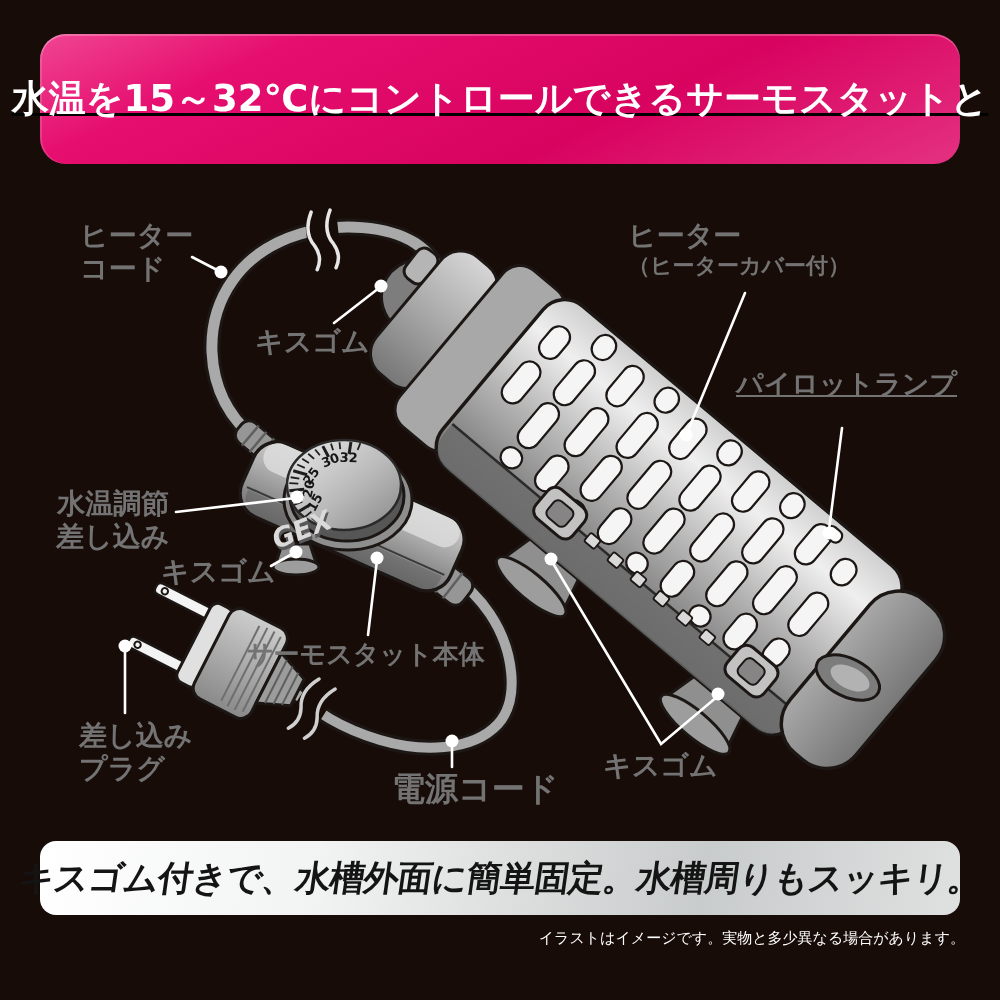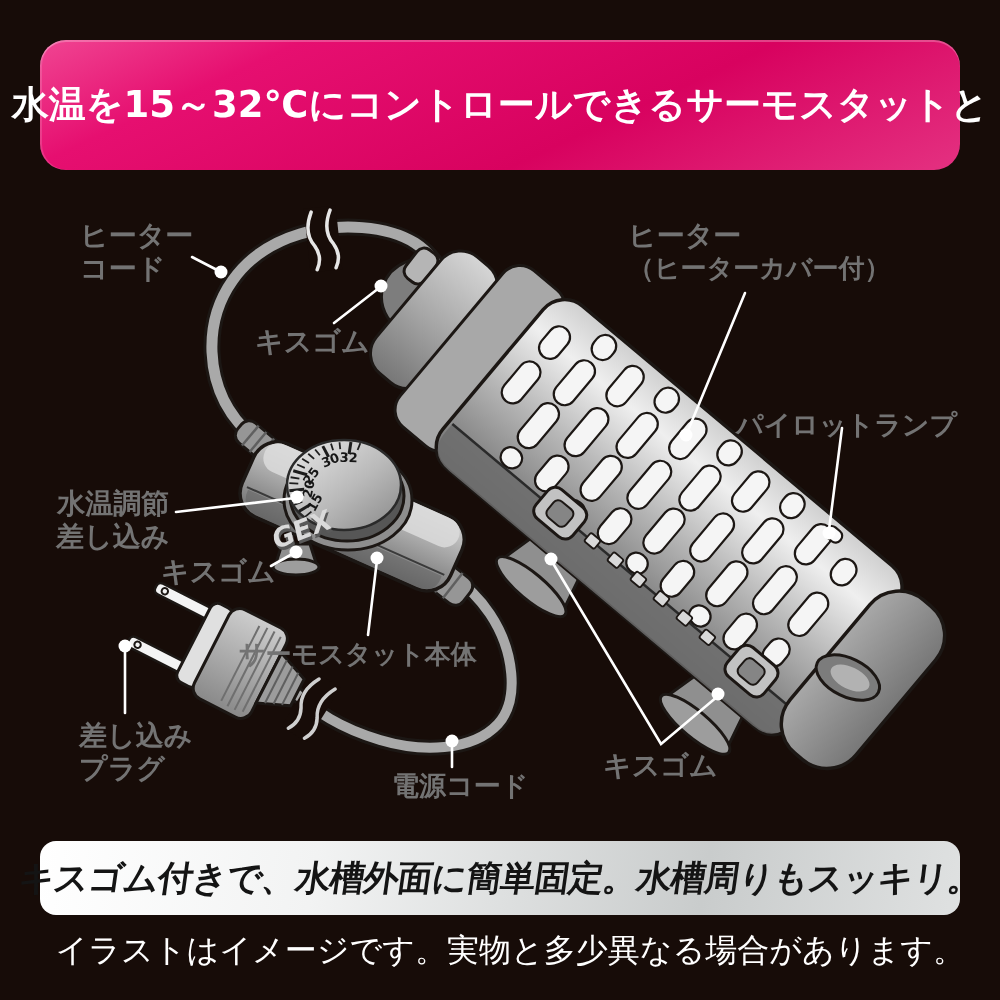--- a/index.html
+++ b/index.html
@@ -3,46 +3,47 @@
 <meta charset="utf-8">
 <style>
   html,body{margin:0;padding:0;background:#000;}
   #stage{
     position:relative;width:1000px;height:1000px;overflow:hidden;
     background:#170c08;
     font-family:"DejaVu Sans","Liberation Sans",sans-serif;
   }
   
   .top-banner{
-    position:absolute;left:40px;top:40px;width:920px;height:130px;
+    position:absolute;left:40px;top:34px;width:920px;height:130px;
     border-radius:26px;
     background:linear-gradient(155deg,#f04592 0%,#e60f70 22%,#d8025f 62%,#e43181 100%);
     box-shadow:inset 0 2px 0 rgba(255,255,255,.25), inset 2px 0 0 rgba(255,255,255,.15);
     display:flex;flex-direction:column;align-items:center;justify-content:center;
     gap:8px;
+    text-decoration:underline;
   }
   .top-banner .line{
     color:#fff;font-size:37px;font-weight:bold;letter-spacing:0px;
     white-space:nowrap;line-height:1.15;
   }
   
   .bottom-banner{
     position:absolute;left:40px;top:841px;width:920px;height:74px;
     border-radius:16px;
     background:linear-gradient(100deg,#ffffff 0%,#f2f3f3 30%,#c9cccc 72%,#dfe1e1 100%);
     display:flex;align-items:center;justify-content:center;
   }
   .bottom-banner .line{
     color:#141414;font-size:35px;font-weight:bold;white-space:nowrap;
     transform:skewX(-8deg);letter-spacing:-1px;
   }
   
   .footnote{
     position:absolute;right:35px;top:929px;
-    color:#fff;font-size:32px;white-space:nowrap;letter-spacing:0px;
+    color:#fff;font-size:15px;white-space:nowrap;letter-spacing:0px;
   }
   
   svg.illu{position:absolute;left:0;top:0;}
   
   .lbl{
     position:absolute;color:#737373;font-weight:600;font-size:28px;
     line-height:1.17;white-space:nowrap;z-index:5;
   }
 </style>
 </head>
@@ -322,40 +323,40 @@
 
   <div class="lbl" style="left:80px;top:220px;">
     <div>ヒーター</div>
     <div>コード</div>
   </div>
   <div class="lbl" style="left:255px;top:326px;">
     <div>キスゴム</div>
   </div>
   <div class="lbl" style="left:628px;top:220px;">
     <div>ヒーター</div>
-    <div style="font-size:26px;">（ヒーターカバー付）</div>
-  </div>
-  <div class="lbl" style="left:736px;top:409px;font-size:27px;">
+    <div style="font-size:22px;">（ヒーターカバー付）</div>
+  </div>
+  <div class="lbl" style="left:736px;top:368px;font-size:27px;text-decoration:underline;">
     <div>パイロットランプ</div>
   </div>
   <div class="lbl" style="left:56px;top:488px;text-align:right;">
     <div>水温調節</div>
     <div>差し込み</div>
   </div>
   <div class="lbl" style="left:161px;top:556px;">
     <div>キスゴム</div>
   </div>
-  <div class="lbl" style="left:239px;top:639px;font-size:26px;">
+  <div class="lbl" style="left:247px;top:639px;font-size:26px;">
     <div>サーモスタット本体</div>
   </div>
   <div class="lbl" style="left:79px;top:712px;margin-top:8px;">
     <div>差し込み</div>
     <div>プラグ</div>
   </div>
-  <div class="lbl" style="left:392px;top:770px;font-size:27px;">
+  <div class="lbl" style="left:392px;top:770px;font-size:33px;">
     <div>電源コード</div>
   </div>
   <div class="lbl" style="left:603px;top:750px;">
     <div>キスゴム</div>
   </div>
 
   <div class="bottom-banner">
     <div class="line">キスゴム付きで、水槽外面に簡単固定。水槽周りもスッキリ。</div>
   </div>
 

